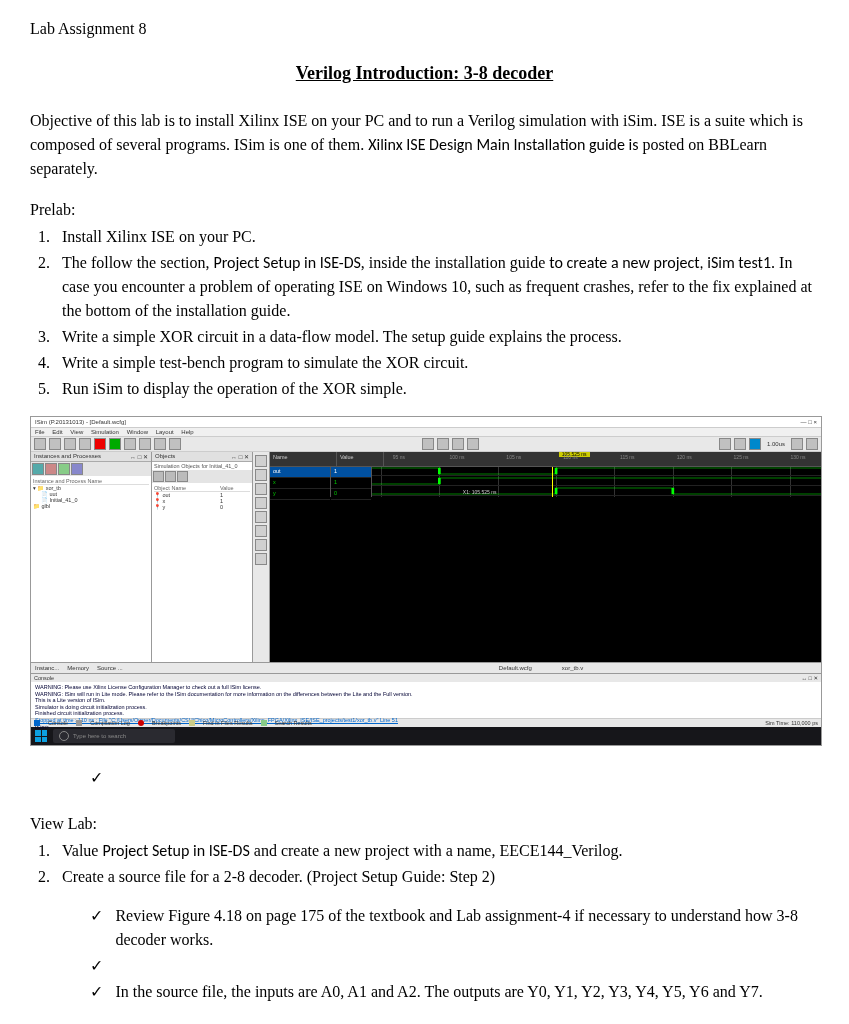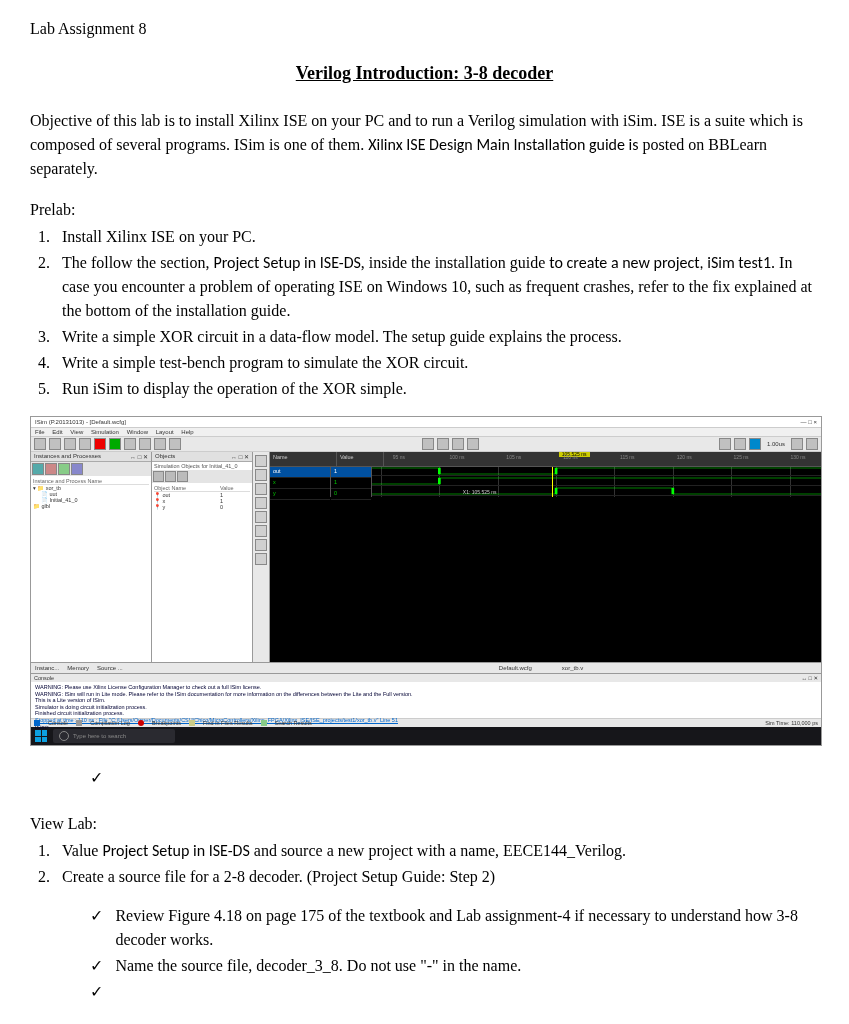--- a/index.html
+++ b/index.html
@@ -525,29 +525,29 @@
   </div>
 </div>
 
 <div class="check-item" style="margin-top:20px;margin-bottom:25px">
   <span class="check-mark">✓</span>
 </div>
 
 <div class="section-label">View  Lab:</div>
 <ol>
   <li>
-    <span>Value  </span><span class="sans">Project Setup in ISE-DS</span><span> and source a new project with a name, EECE144_Verilog.</span>
+    <span>Value  </span><span class="sans">Project Setup in ISE-DS</span><span> and create a new project with a name, EECE144_Verilog.</span>
   </li>
   <li>
     <span>Create a source file for a 2-8 decoder. (Project Setup Guide: Step 2)</span>
   </li>
 </ol>
 <div class="check-item">
   <span class="check-mark">✓</span>
   <span>Review Figure 4.18 on page 175 of the  textbook and Lab assignment-4 if necessary to understand how 3-8 decoder works.</span>
 </div>
 <div class="check-item">
   <span class="check-mark">✓</span>
-  <span>Name the source file, decoder_3_8. Do not use "-" in the name.</span>
 </div>
 <div class="check-item">
   <span class="check-mark">✓</span>
+  <span>In the source file, the inputs are A0, A1 and A2. The outputs are Y0, Y1, Y2, Y3, Y4, Y5, Y6 and Y7.</span>
 </div>
 
 </body></html>

